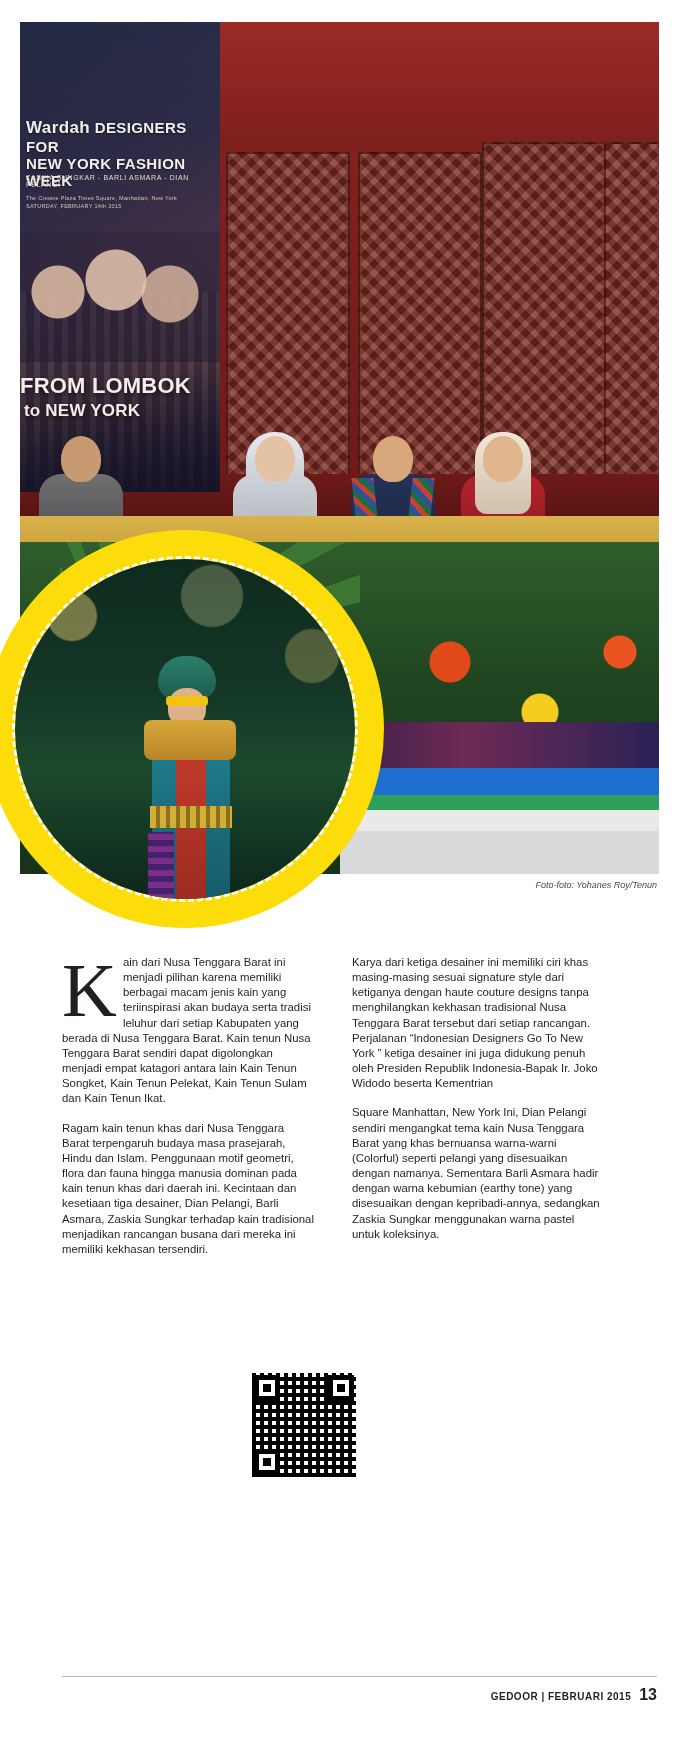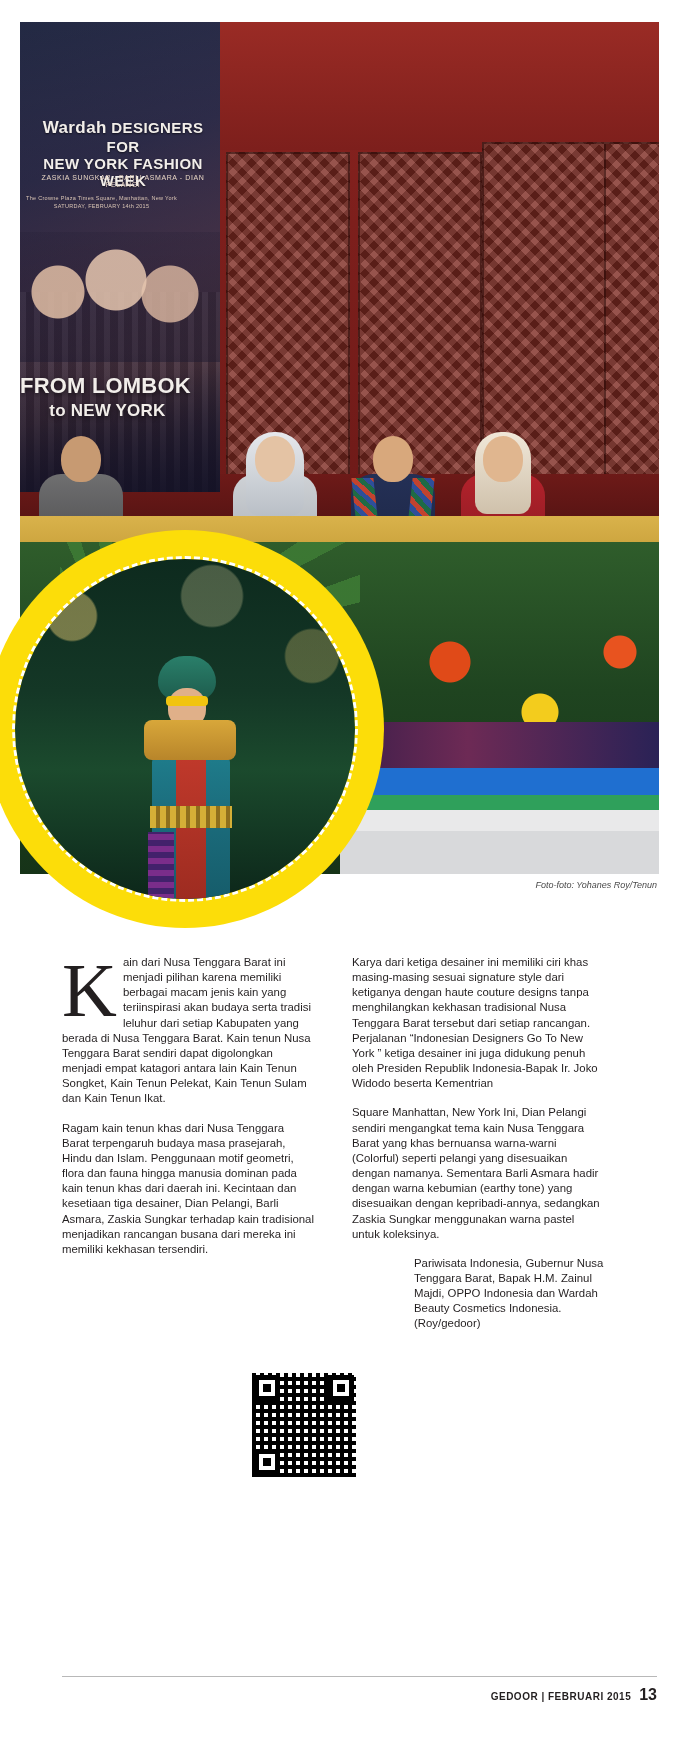--- a/index.html
+++ b/index.html
@@ -26,21 +26,20 @@
 
   
   .photo-block {
     position: absolute;
     left: 20px;
     top: 22px;
     width: 639px;
     height: 852px;
     overflow: hidden;
     background: #3a1b16;
-    text-align: center;
   }
 
   
   .wall {
     position: absolute;
     left: 0; top: 0; right: 0;
     height: 500px;
     background:
       linear-gradient(180deg, #8d2420 0%, #7d1f1c 40%, #6d1a18 100%);
   }
@@ -557,21 +556,20 @@
   <div class="article">
 
     <div class="col left">
       <p><span class="dropcap">K</span><span>ain dari Nusa Tenggara Barat ini menjadi pilihan karena memiliki berbagai macam jenis kain yang teriinspirasi akan budaya serta tradisi leluhur dari setiap Kabupaten yang berada di Nusa Tenggara Barat. Kain tenun Nusa Tenggara Barat sendiri dapat digolongkan menjadi empat katagori antara lain Kain Tenun Songket, Kain Tenun Pelekat, Kain Tenun Sulam dan Kain Tenun Ikat.</span></p>
       <p>Ragam kain tenun khas dari Nusa Tenggara Barat terpengaruh budaya masa prasejarah, Hindu dan Islam. Penggunaan motif geometri, flora dan fauna hingga manusia dominan pada kain tenun khas dari daerah ini. Kecintaan dan kesetiaan tiga desainer, Dian Pelangi, Barli Asmara, Zaskia Sungkar terhadap kain tradisional menjadikan rancangan busana dari mereka ini memiliki kekhasan tersendiri.</p>
     </div>
 
     <div class="col right">
       <p>Karya dari ketiga desainer ini memiliki ciri khas masing-masing sesuai signature style dari ketiganya dengan haute couture designs tanpa menghilangkan kekhasan tradisional Nusa Tenggara Barat tersebut dari setiap rancangan. Perjalanan “Indonesian Designers Go To New York ” ketiga desainer ini juga didukung penuh oleh Presiden Republik Indonesia-Bapak Ir. Joko Widodo beserta Kementrian</p>
       <p>Square Manhattan, New York  Ini, Dian Pelangi sendiri mengangkat tema kain Nusa Tenggara Barat yang khas bernuansa warna-warni (Colorful)  seperti pelangi yang disesuaikan dengan namanya. Sementara Barli Asmara hadir dengan warna kebumian (earthy tone) yang disesuaikan dengan kepribadi-annya, sedangkan Zaskia Sungkar menggunakan warna pastel untuk koleksinya.</p>
-      <p class="wrap-indent">Pariwisata Indonesia, Gubernur Nusa Tenggara Barat, Bapak H.M. Zainul Majdi, OPPO Indonesia dan Wardah Beauty Cosmetics Indonesia. (Roy/gedoor)</p>
     </div>
 
     <div class="qr">
       <div class="finder f1"></div>
       <div class="finder f2"></div>
       <div class="finder f3"></div>
     </div>
 
   </div>
 

